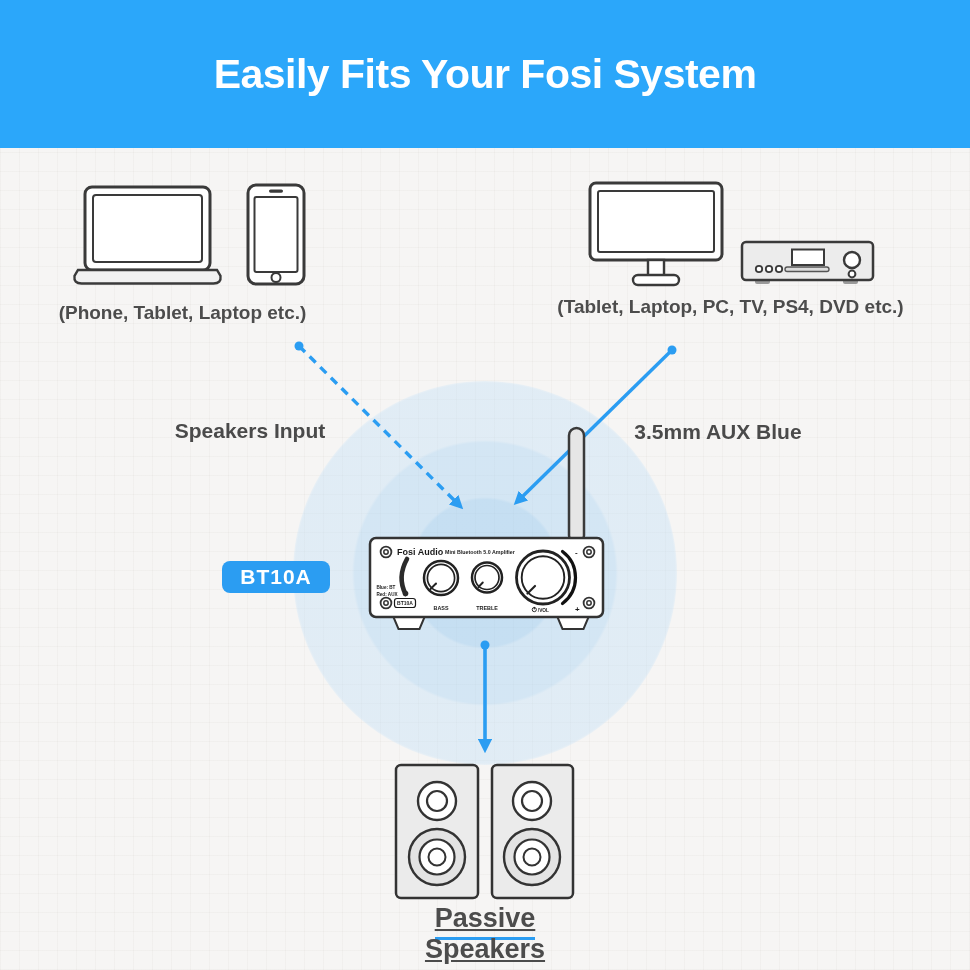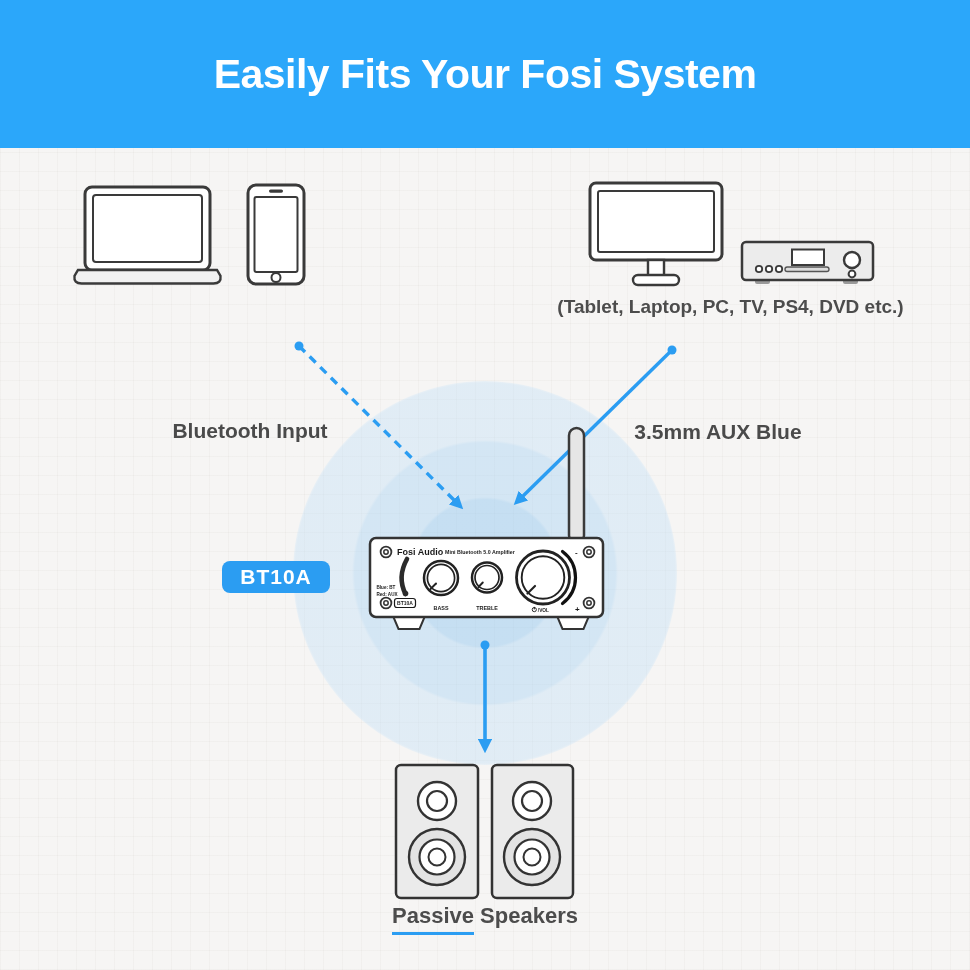--- a/index.html
+++ b/index.html
@@ -43,21 +43,21 @@
     z-index:0;
   }
   .badge{
     left:222px;top:561px;width:108px;height:32px;
     background:#2B9DF2;border-radius:8px;
     color:#ffffff;font-weight:bold;font-size:21px;letter-spacing:1px;
     text-align:center;line-height:32px;z-index:3;
   }
   .spk-caption{
     left:375px;top:903px;width:220px;text-align:center;
-    color:#4c4c4c;font-weight:bold;font-size:22px;z-index:3;
+    color:#4c4c4c;font-weight:bold;font-size:27px;z-index:3;text-decoration:underline;
   }
   .spk-caption .u{
     border-bottom:3px solid #2B9DF2;padding-bottom:4px;
   }
   svg{display:block;}
   .lineart{fill:#ffffff;stroke:#3a3a3a;}
   .grayart{fill:#ececec;stroke:#3a3a3a;}
 </style>
 </head>
 <body>
@@ -76,20 +76,21 @@
       <rect class="lineart" x="23" y="17" width="109" height="67" rx="3" stroke-width="2"></rect>
       <path d="M 8 92 H 147 L 150.5 98 Q 151.5 105.5 143.5 105.5 H 11.5 Q 3.5 105.5 4.5 98 Z" fill="#f1f1f1" stroke="#3a3a3a" stroke-width="2.4"></path>
     </g>
     <g>
       <rect class="lineart" x="178" y="7" width="56" height="99" rx="8" stroke-width="3"></rect>
       <rect class="lineart" x="184.5" y="19" width="43" height="75" rx="2" stroke-width="2"></rect>
       <rect x="199" y="11.5" width="14" height="3.2" rx="1.6" fill="#3a3a3a"></rect>
       <circle class="lineart" cx="206" cy="99.5" r="4.5" stroke-width="2"></circle>
     </g>
   </svg>
+  <div class="abs caption" style="left:30px;top:302px;width:305px;">(Phone, Tablet, Laptop etc.)</div>
 
   <svg class="abs" style="left:585px;top:178px;z-index:2;" width="295" height="114" viewBox="0 0 295 114">
     <g>
       <rect class="lineart" x="5" y="5" width="132" height="77" rx="6" stroke-width="3"></rect>
       <rect class="lineart" x="13" y="13" width="116" height="61" rx="2" stroke-width="2"></rect>
       <rect class="lineart" x="63" y="82" width="16" height="16" stroke-width="2.4"></rect>
       <rect class="lineart" x="48" y="97" width="46" height="10" rx="5" stroke-width="2.4"></rect>
     </g>
     <g>
       <rect x="170" y="100" width="15" height="6" rx="2" fill="#9a9a9a"></rect>
@@ -119,21 +120,21 @@
     <g>
       <circle cx="672" cy="350" r="4.5" fill="#2B9DF2"></circle>
       <line x1="672" y1="350" x2="522" y2="497" stroke="#2B9DF2" stroke-width="3.4" marker-end="url(#ah)"></line>
     </g>
     <g>
       <circle cx="485" cy="645" r="4.5" fill="#2B9DF2"></circle>
       <line x1="485" y1="645" x2="485" y2="741" stroke="#2B9DF2" stroke-width="3.6" marker-end="url(#ah)"></line>
     </g>
   </svg>
 
-  <div class="abs conn-label" style="left:140px;top:419px;width:220px;">Bluetooth Input</div>
+  <div class="abs conn-label" style="left:140px;top:419px;width:220px;">Speakers Input</div>
   <div class="abs conn-label" style="left:608px;top:420px;width:220px;">3.5mm AUX Blue</div>
 
   <div class="abs badge">BT10A</div>
 
   <svg class="abs" style="left:368px;top:425px;z-index:2;" width="238" height="207" viewBox="0 0 238 207">
     <rect x="201" y="3" width="15" height="115" rx="7.5" fill="#e6e6e6" stroke="#3a3a3a" stroke-width="2.5"></rect>
 
     <path d="M25 191 h32 l-5.5 13 h-21 z" fill="#ffffff" stroke="#333" stroke-width="2"></path>
     <path d="M189 191 h32 l-5.5 13 h-21 z" fill="#ffffff" stroke="#333" stroke-width="2"></path>
 

